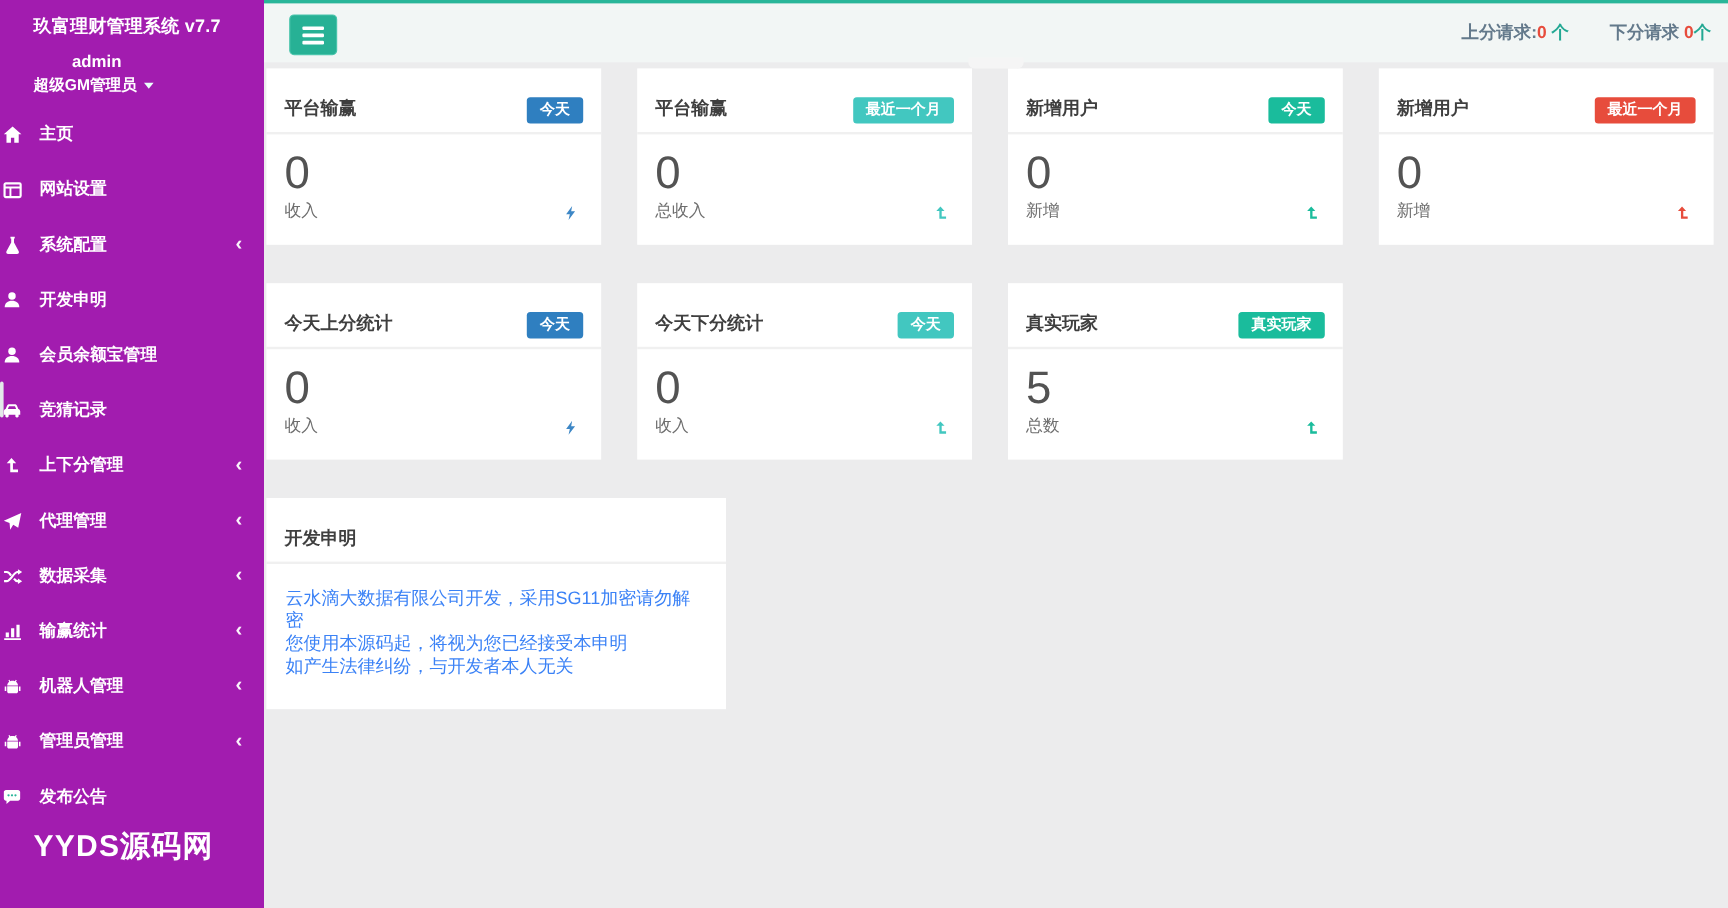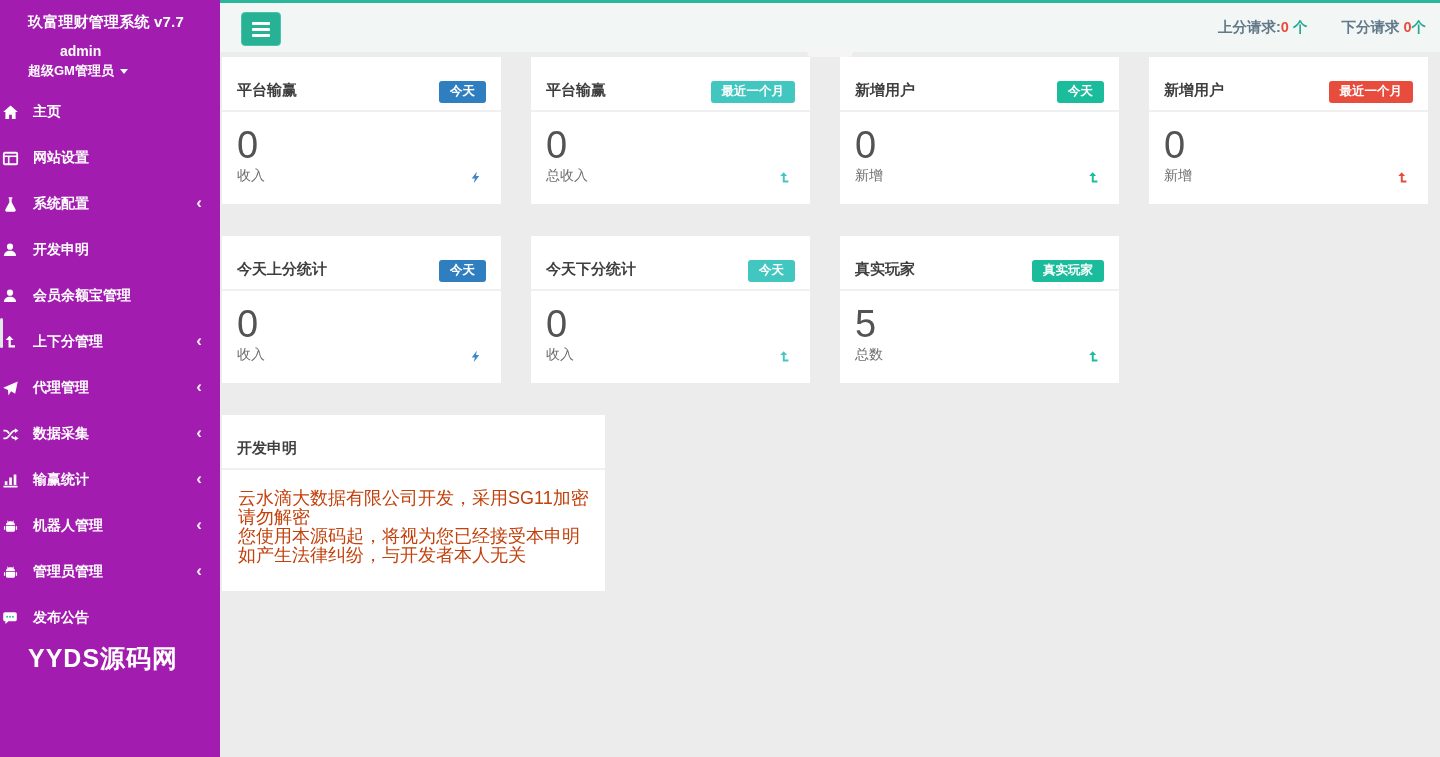--- a/index.html
+++ b/index.html
@@ -40,21 +40,21 @@
   .card-header { display:flex; justify-content:space-between; align-items:flex-start; padding:10px 15px; border-bottom:2px solid #f0f0f0; height:41px;margin-top:14px; }
   .card-title { font-size:15px; font-weight:bold; color:#3f3f3f; }
   .badge { color:#fff; font-size:12.5px; font-weight:bold; padding:3px 11px; border-radius:3px; line-height:1.25; }
   .card-body { position:relative; padding:12px 15px 19px; }
   .stat-value { font-size:38px; color:#535353; line-height:42px; }
   .stat-label { font-size:14px; color:#6e6e6e; margin-top:1px; }
   .body-icon { position:absolute; right:19px; bottom:19px; line-height:0; }
 
   
   .notice-card { width:383px; background:#fff; }
-  .notice-body { padding:19px 16px 26px; font-size:18px; color:#c2410c; line-height:19px; }
+  .notice-body { padding:19px 16px 26px; font-size:15px; color:#3b82f6; line-height:19px; }
 </style>
 </head>
 <body>
 
 <aside class="sidebar">
   <div class="sb-head">
     <div class="sb-title">玖富理财管理系统 v7.7</div>
     <div class="sb-user">admin</div>
     <div class="sb-role">
       <span>超级GM管理员</span>
@@ -107,20 +107,28 @@
     <div class="sb-item">
       <span class="ico">
           <svg width="16" height="16" viewBox="0 0 16 16">
             <circle cx="8" cy="4.7" r="3.1" fill="#fff"></circle>
             <path fill="#fff" d="M1.9 14 C1.9 10.7 4.5 8.7 8 8.7 C11.5 8.7 14.1 10.7 14.1 14 Z"></path>
           </svg>
         </span>
       <span>会员余额宝管理</span>
     </div>
 
+    <div class="sb-item">
+      <span class="ico">
+          <svg width="18" height="18" viewBox="0 0 16 16">
+            <path fill="#fff" fill-rule="evenodd" d="M3.3 7 L4.4 4.4 C4.7 3.8 5.3 3.4 6 3.4 H10 C10.7 3.4 11.3 3.8 11.6 4.4 L12.7 7 C13.5 7.2 14.1 8 14.1 8.9 V11.2 H12.9 V12.3 C12.9 12.8 12.5 13.2 12 13.2 H11.4 C10.9 13.2 10.5 12.8 10.5 12.3 V11.2 H5.5 V12.3 C5.5 12.8 5.1 13.2 4.6 13.2 H4 C3.5 13.2 3.1 12.8 3.1 12.3 V11.2 H1.9 V8.9 C1.9 8 2.5 7.2 3.3 7 Z M4.9 6.9 H11.1 L10.2 4.9 H5.8 Z"></path>
+          </svg>
+        </span>
+      <span>竞猜记录</span>
+    </div>
 
     <div class="sb-item">
       <span class="ico">
           <svg width="15" height="15" viewBox="0 0 16 16">
             <path fill="#fff" d="M7 .8 L11.2 5.4 H8.3 V11 H12.8 V13.4 H5.9 V5.4 H2.8 Z"></path>
           </svg>
         </span>
       <span>上下分管理</span>
       <span class="chev">‹</span>
     </div>

